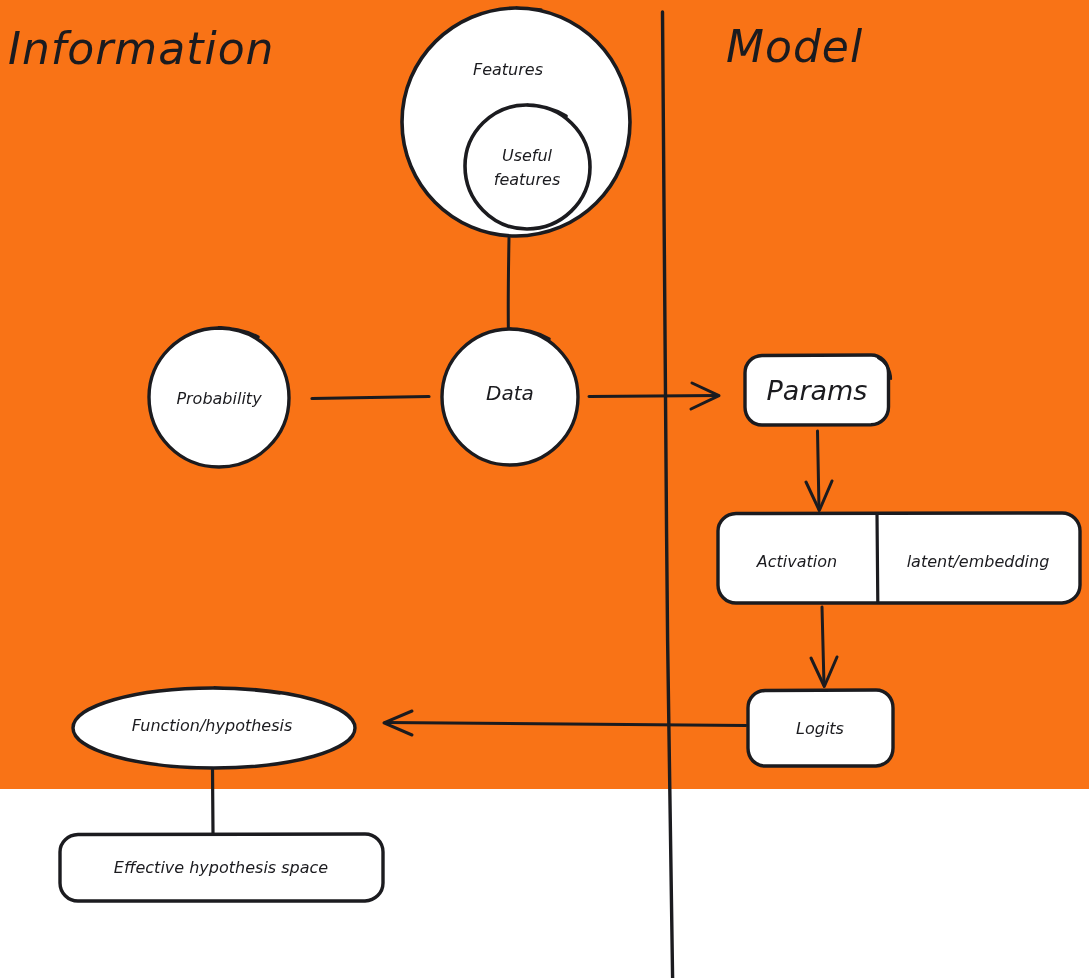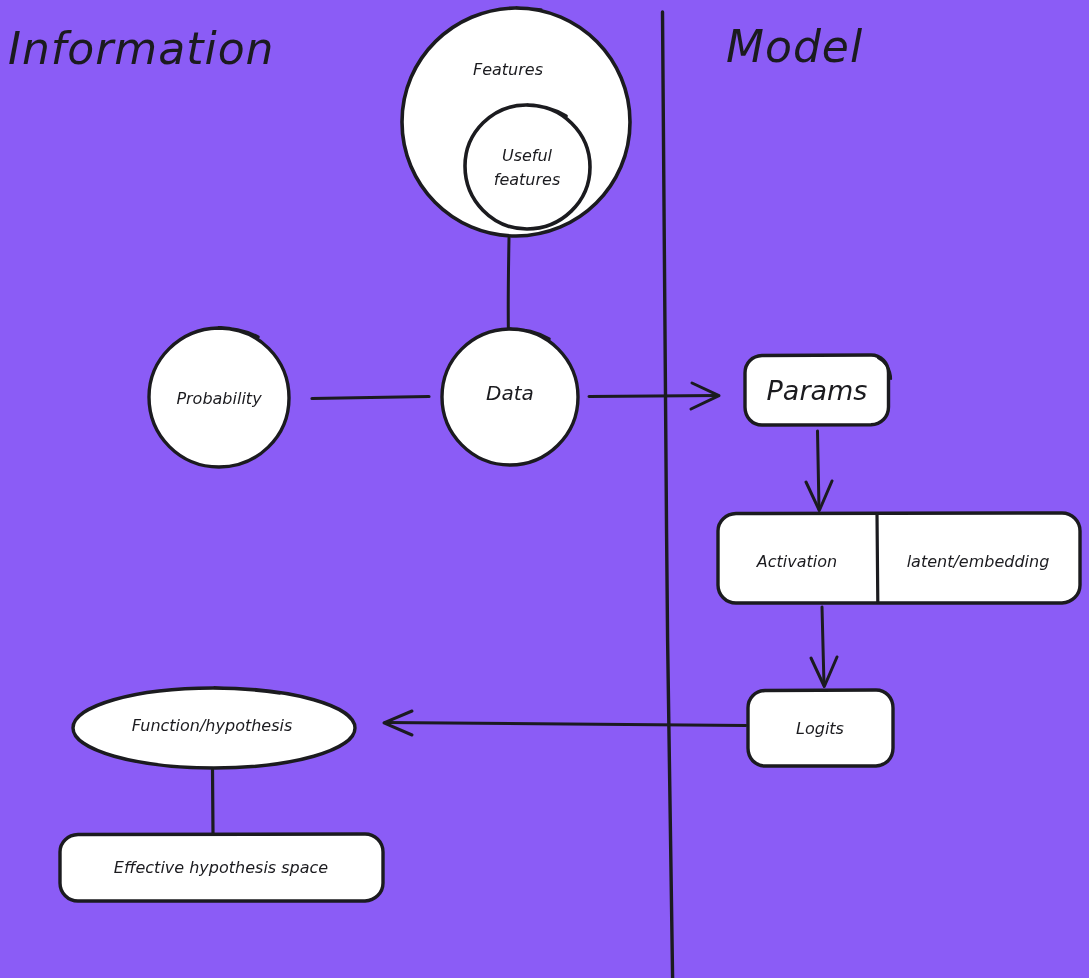--- a/index.html
+++ b/index.html
@@ -9,22 +9,22 @@
   }
   body {
     width: 1089px;
     height: 978px;
     overflow: hidden;
     font-family: "DejaVu Sans", sans-serif;
   }
   #diagram-root {
     position: relative;
     width: 1089px;
-    height: 978px;
-    background: #8b5cf6;
+    height: 789px;
+    background: #f97316;
   }
   svg.canvas {
     position: absolute;
     top: 0;
     left: 0;
     width: 1089px;
     height: 978px;
   }
   .stroke {
     fill: none;

